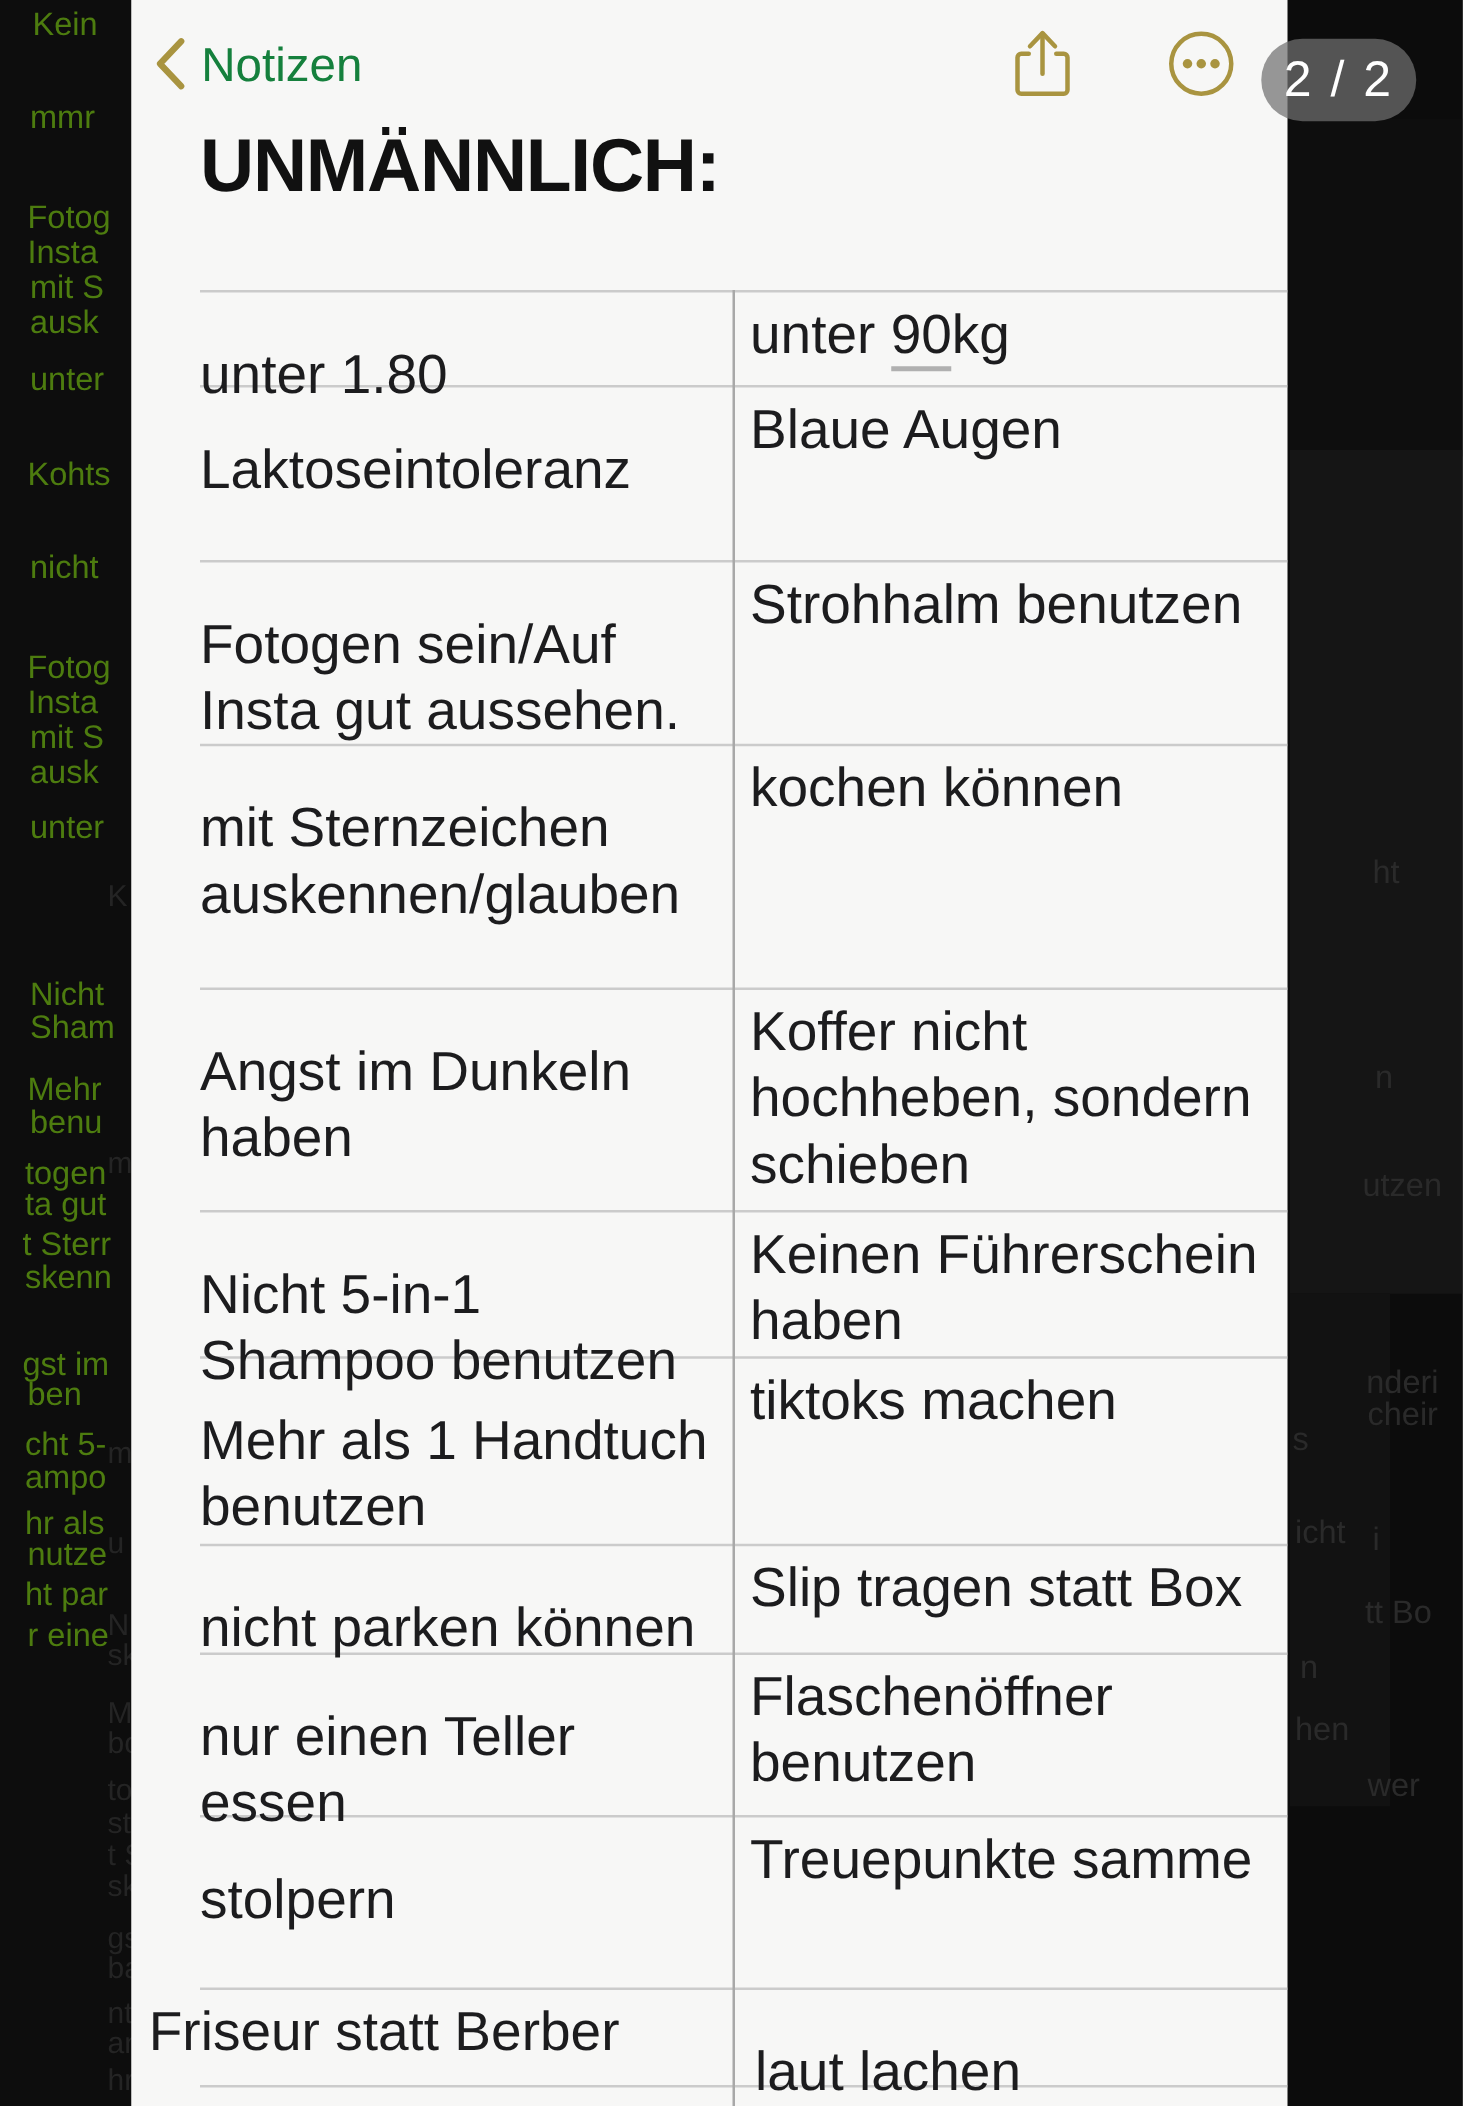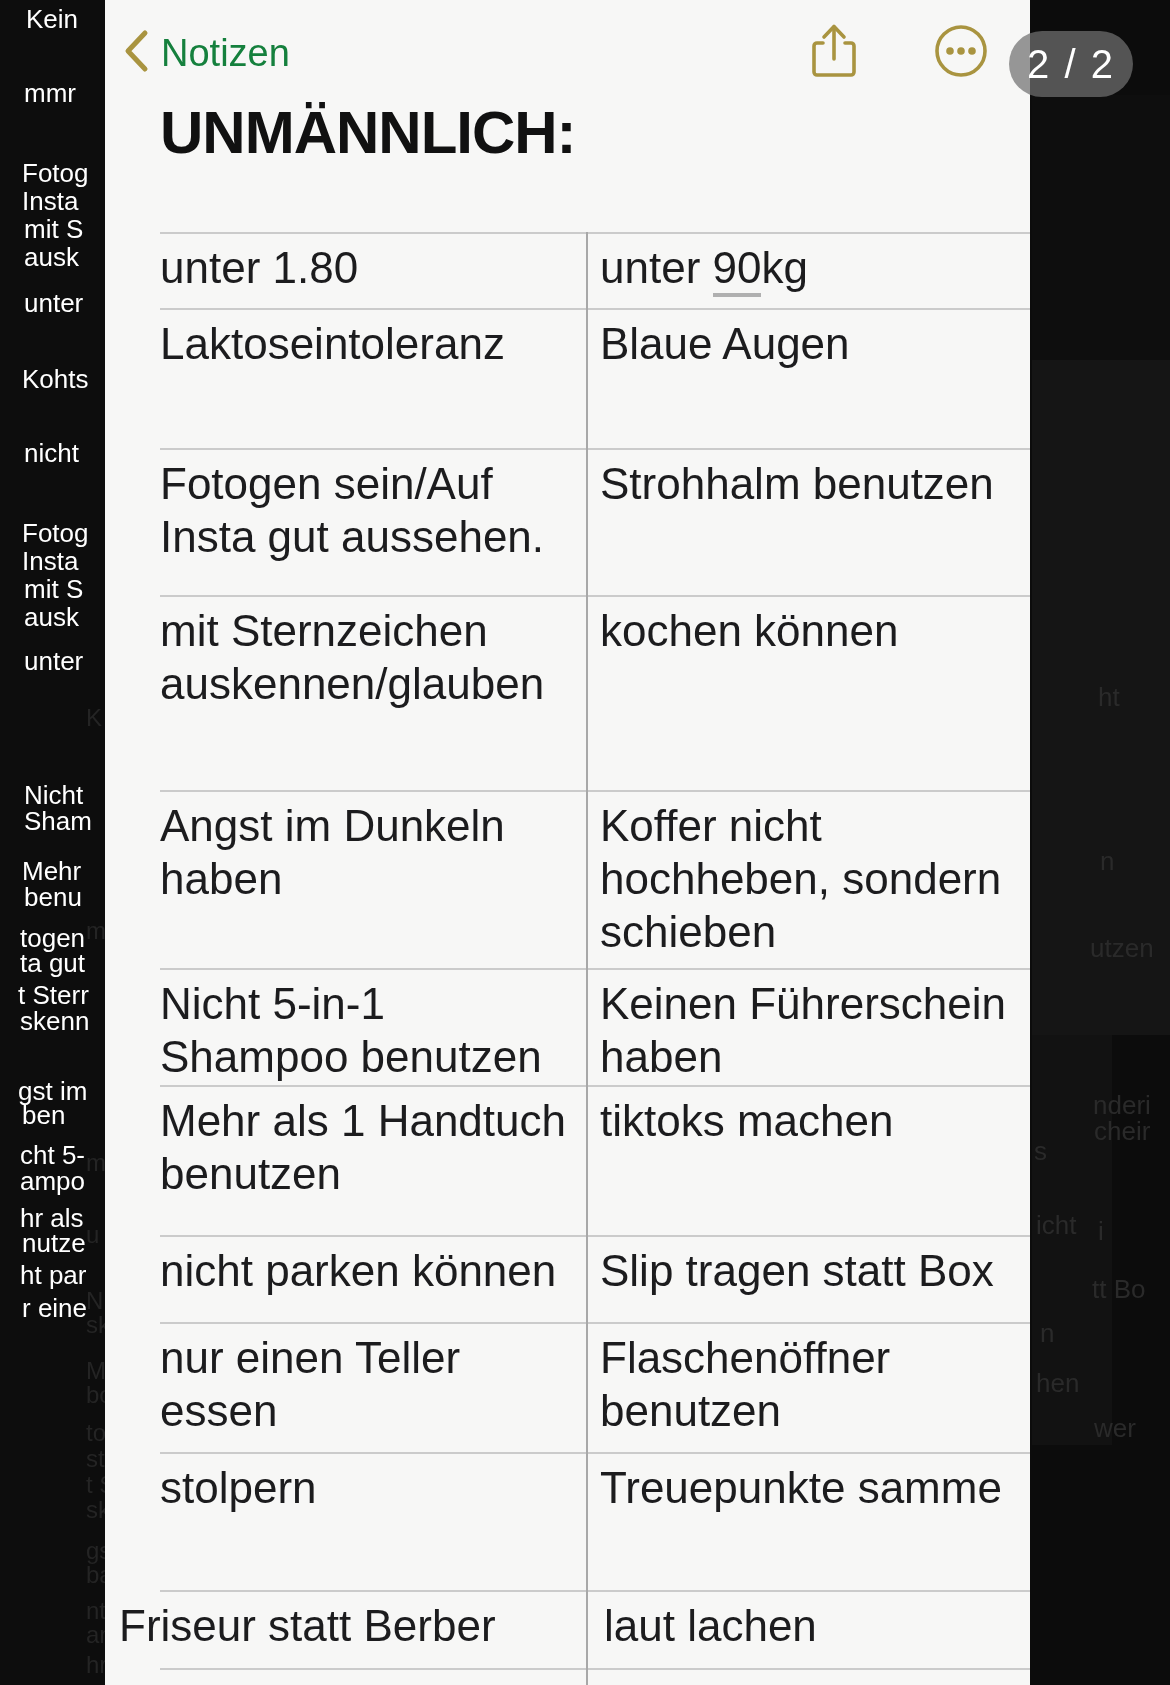--- a/index.html
+++ b/index.html
@@ -5,21 +5,21 @@
   html,body{margin:0;padding:0;background:#000;}
   .stage{position:relative;width:1170px;height:1685px;overflow:hidden;
          background:#0c0c0c;font-family:"Liberation Sans",sans-serif;}
   
   .bg-block{position:absolute;}
   .bb1{left:1032px;top:95px;width:138px;height:270px;background:#0e0e0e;}
   .bb2{left:1032px;top:360px;width:138px;height:675px;background:#151515;}
   .bb3{left:1032px;top:1035px;width:80px;height:410px;background:#121212;}
   .bb4{left:0;top:0;width:105px;height:1685px;background:#0d0d0d;}
   
-  .ghost{position:absolute;font-size:26px;line-height:26px;color:#ffffff;
+  .ghost{position:absolute;font-size:26px;line-height:26px;color:#4d7c0f;
          white-space:nowrap;}
   .ghost.inner{color:#242424;font-size:24px;}
   .ghost.right{color:#2a2a2a;}
   
   .top-tab{position:absolute;left:682px;top:0;width:78px;height:9px;
            background:#d8d8d8;border-radius:0 0 8px 8px;}
   
   .card{position:absolute;left:105px;top:0;width:925px;height:1685px;
         background:#f7f7f6;overflow:hidden;}
   
@@ -36,21 +36,21 @@
               line-height:66px;font-weight:bold;color:#111;
               letter-spacing:-1px;white-space:nowrap;}
   
   .tbl-line{position:absolute;left:55px;width:870px;height:2px;
             background:#cbcbcb;}
   .tbl-divider{position:absolute;left:481px;top:232px;width:2px;
                height:1453px;background:#a8a8a8;}
   .row{position:absolute;left:0;width:925px;display:flex;}
   .cell{box-sizing:border-box;padding-top:9px;font-size:44px;
         line-height:53px;color:#1c1c1e;white-space:pre-line;}
-  .cell-l{width:481px;padding-left:55px;padding-right:8px;}
+  .cell-l{width:481px;padding-left:55px;padding-right:8px;margin-top:32px;}
   .cell-r{flex:1;padding-left:14px;white-space:pre;}
   .u90{border-bottom:4px solid #b0b0b0;padding-bottom:1px;}
   
   .badge{position:absolute;left:1009px;top:31px;width:124px;height:66px;
          border-radius:33px;background:rgba(112,112,112,0.72);
          display:flex;align-items:center;justify-content:center;
          color:#fff;font-size:40px;letter-spacing:2px;}
 </style>
 </head>
 <body>

